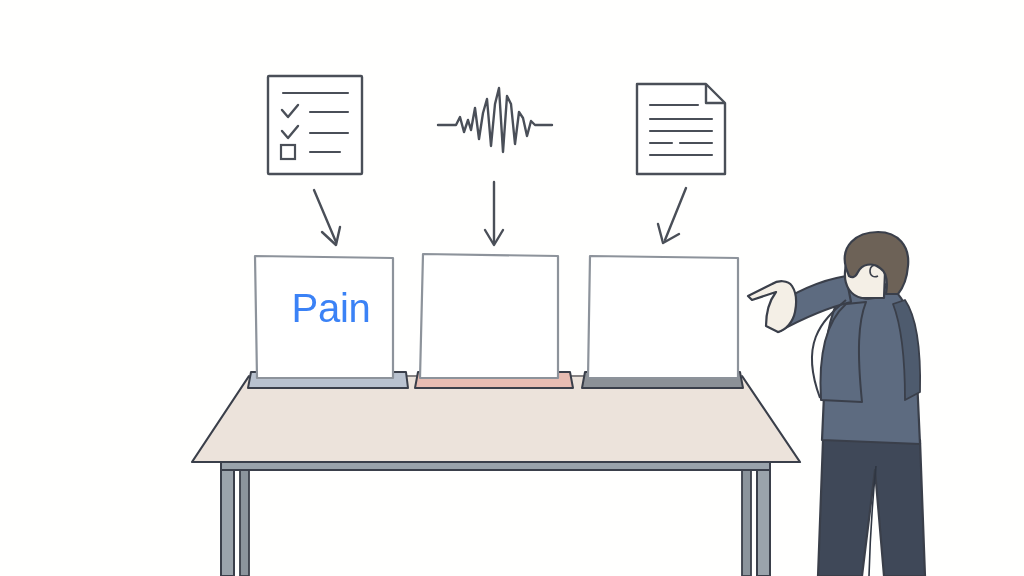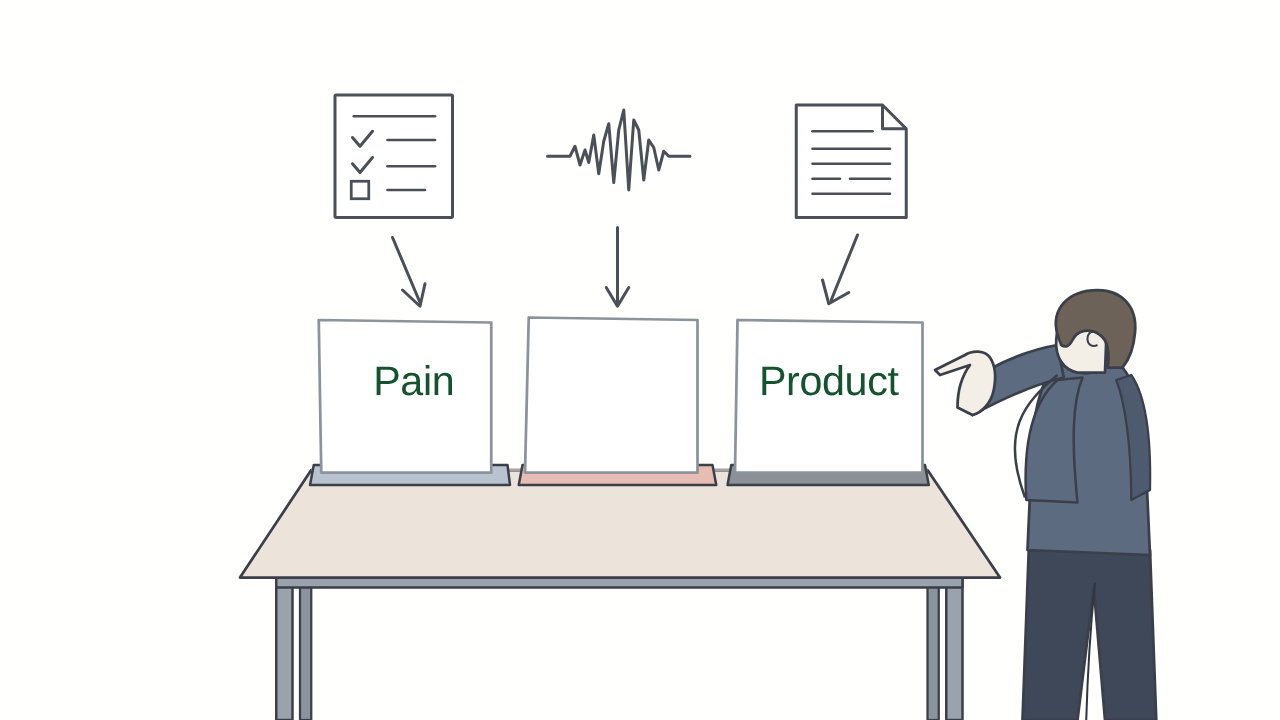--- a/index.html
+++ b/index.html
@@ -23,23 +23,23 @@
   #scene svg.layer {
     position: absolute;
     top: 0;
     left: 0;
     width: 1024px;
     height: 576px;
   }
   .card-label {
     position: absolute;
     font-family: "Liberation Sans", sans-serif;
-    font-size: 33px;
+    font-size: 40px;
     font-weight: 400;
-    color: #14532d;
+    color: #3b82f6;
     letter-spacing: -0.3px;
     white-space: nowrap;
     text-align: center;
     line-height: 1;
     user-select: none;
   }
   #label-pain  { left: 256px; top: 288px; width: 150px; }
   #label-idea  { left: 418px; top: 288px; width: 146px; }
   #label-product { left: 580px; top: 288px; width: 166px; }
 </style>
@@ -208,15 +208,14 @@
                C888,282 886,272 880,268
                C872,262 862,264 858,272
                C855,278 852,278 849,276 Z" fill="#6d6257" class="outline"></path>
 
       <path d="M878,266 C874,264 870,266 870,271 C870,276 874,278 878,276" fill="none" stroke="#3a3f4a" stroke-width="1.6"></path>
     </g>
 
   </svg>
 
   <div class="card-label" id="label-pain">Pain</div>
-  <div class="card-label" id="label-product">Product</div>
 
 </div>
 
 </body></html>

